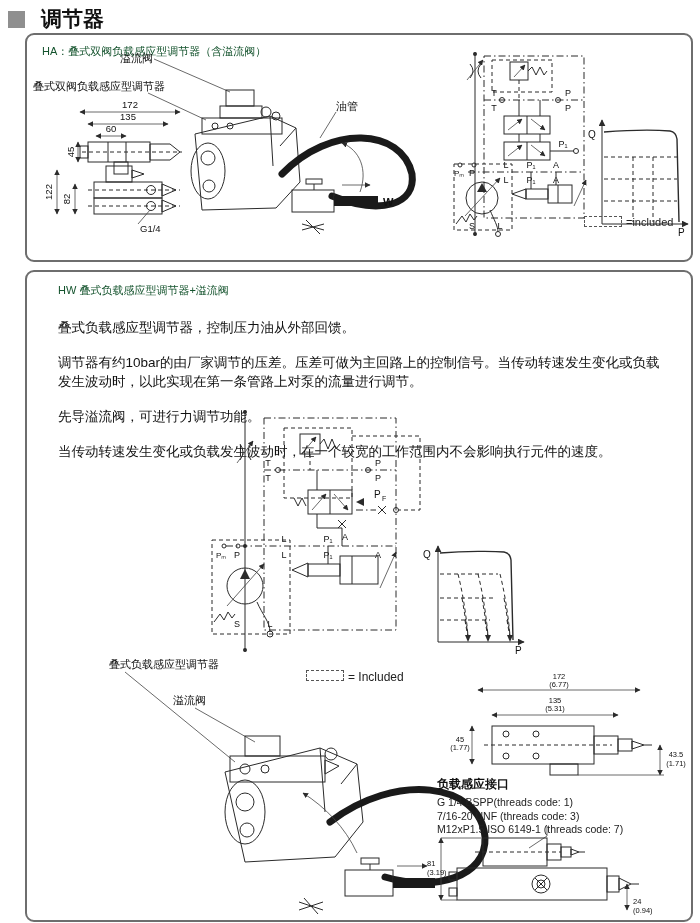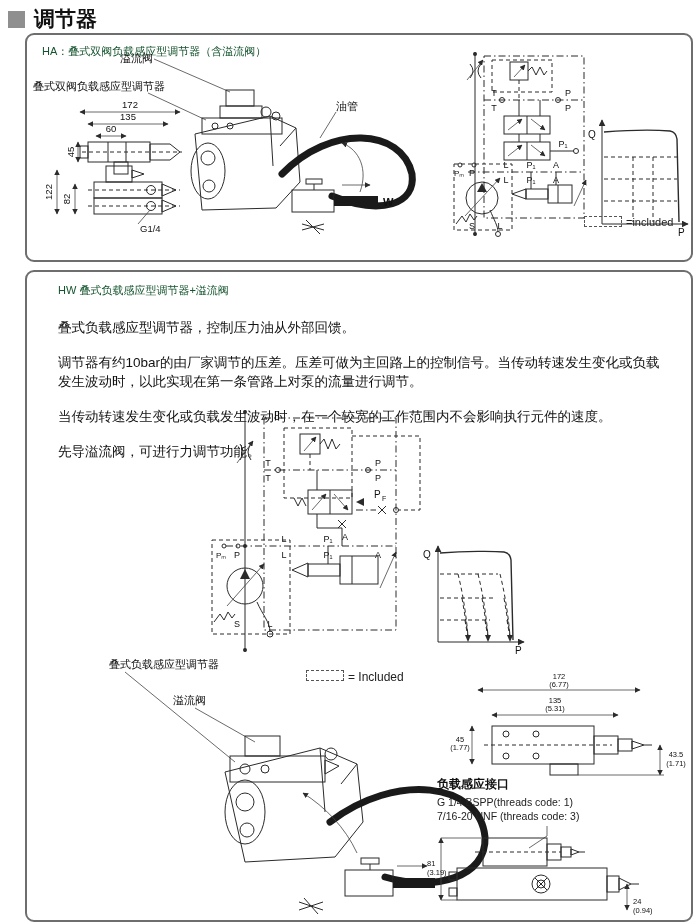--- a/index.html
+++ b/index.html
@@ -1,18 +1,18 @@
 <!DOCTYPE html>
 <html><head>
 <meta charset="utf-8">
 <style>
   html,body{margin:0;padding:0;background:#fff;}
   body{width:700px;height:923px;position:relative;font-family:"Liberation Sans",sans-serif;color:#111;overflow:hidden;}
   .abs{position:absolute;}
-  .page-title{left:8px;top:5px;font-size:21px;font-weight:bold;display:flex;align-items:center;gap:9px;}
+  .page-title{left:8px;top:5px;font-size:21px;font-weight:bold;display:flex;align-items:center;gap:16px;}
   .title-square{width:17px;height:17px;background:#8f8f8f;display:inline-block;}
   .box{position:absolute;border:2px solid #6e6e6e;border-radius:9px;background:#fff;}
   .sec-header{font-weight:normal;font-size:11px;color:#14532d;}
   p.body-text{font-size:13.5px;line-height:19px;margin:16px;color:#111;}
   .legend{font-size:11px;color:#222;display:flex;align-items:flex-start;gap:4px;}
   .dashdot-box{display:inline-block;width:36px;height:9px;border:1px dashed #555;}
   .ls-title{font-size:12px;font-weight:bold;color:#111;margin:0 0 3px 0;}
   .ls-line{font-size:10.5px;line-height:13.5px;color:#222;margin:0;}
   svg{overflow:visible;}
   svg text{font-family:"Liberation Sans",sans-serif;fill:#111;}
@@ -219,22 +219,22 @@
 <div class="abs legend" style="left:584px;top:216px;">
   <span class="dashdot-box"></span>
   <span>=included</span>
 </div>
 
 <div class="box" style="left:25px;top:270px;width:664px;height:648px;">
   <div class="abs sec-header" style="left:15px;top:11px;padding-left:16px;">HW 叠式负载感应型调节器+溢流阀</div>
   <div class="abs" style="left:15px;top:30px;width:634px;">
     <p class="body-text">叠式负载感应型调节器，控制压力油从外部回馈。</p>
     <p class="body-text">调节器有约10bar的由厂家调节的压差。压差可做为主回路上的控制信号。当传动转速发生变化或负载发生波动时，以此实现在第一条管路上对泵的流量进行调节。</p>
+    <p class="body-text">先导溢流阀，可进行力调节功能。</p>
     <p class="body-text">当传动转速发生变化或负载发生波动时，在一个较宽的工作范围内不会影响执行元件的速度。</p>
-    <p class="body-text">先导溢流阀，可进行力调节功能。</p>
   </div>
 </div>
 
 <svg class="abs" style="left:182px;top:406px;" width="264" height="250" viewBox="0 0 264 250">
   <line class="ln" x1="63" y1="4" x2="63" y2="246"></line>
   <circle class="fillk" cx="63" cy="6" r="2"></circle>
   <circle class="fillk" cx="63" cy="140" r="2"></circle>
   <circle class="fillk" cx="63" cy="244" r="2"></circle>
   <g>
     <path class="ln" d="M58,38 Q64,46 58,54"></path>
@@ -404,20 +404,21 @@
   <line class="lnthin" x1="212" y1="77" x2="212" y2="107" marker-start="url(#arr)" marker-end="url(#arr)"></line>
   <line class="lnthin" x1="130" y1="107" x2="216" y2="107"></line>
   <text class="dimtext-s" x="228" y="89" text-anchor="middle">43.5</text>
   <text class="dimtext-s" x="228" y="98" text-anchor="middle">(1.71)</text>
 </svg>
 
 <div class="abs" style="left:437px;top:776px;width:255px;">
   <p class="ls-title">负载感应接口</p>
   <p class="ls-line">G 1/4 BSPP(threads code: 1)</p>
   <p class="ls-line">7/16-20 UNF  (threads code: 3)</p>
+  <p class="ls-line">M12xP1.5  ISO 6149-1 (threads code: 7)</p>
 </div>
 
 <svg class="abs" style="left:425px;top:826px;" width="235" height="94" viewBox="0 0 235 94">
   <polyline class="lnthin" points="122,0 122,10 104,22"></polyline>
   <line class="lnthin" x1="16" y1="12" x2="16" y2="74" marker-start="url(#arr)" marker-end="url(#arr)"></line>
   <line class="lnthin" x1="16" y1="12" x2="56" y2="12"></line>
   <line class="lnthin" x1="16" y1="74" x2="32" y2="74"></line>
   <text class="dimtext-s" x="2" y="40">81</text>
   <text class="dimtext-s" x="2" y="49">(3.19)</text>
   <g>

